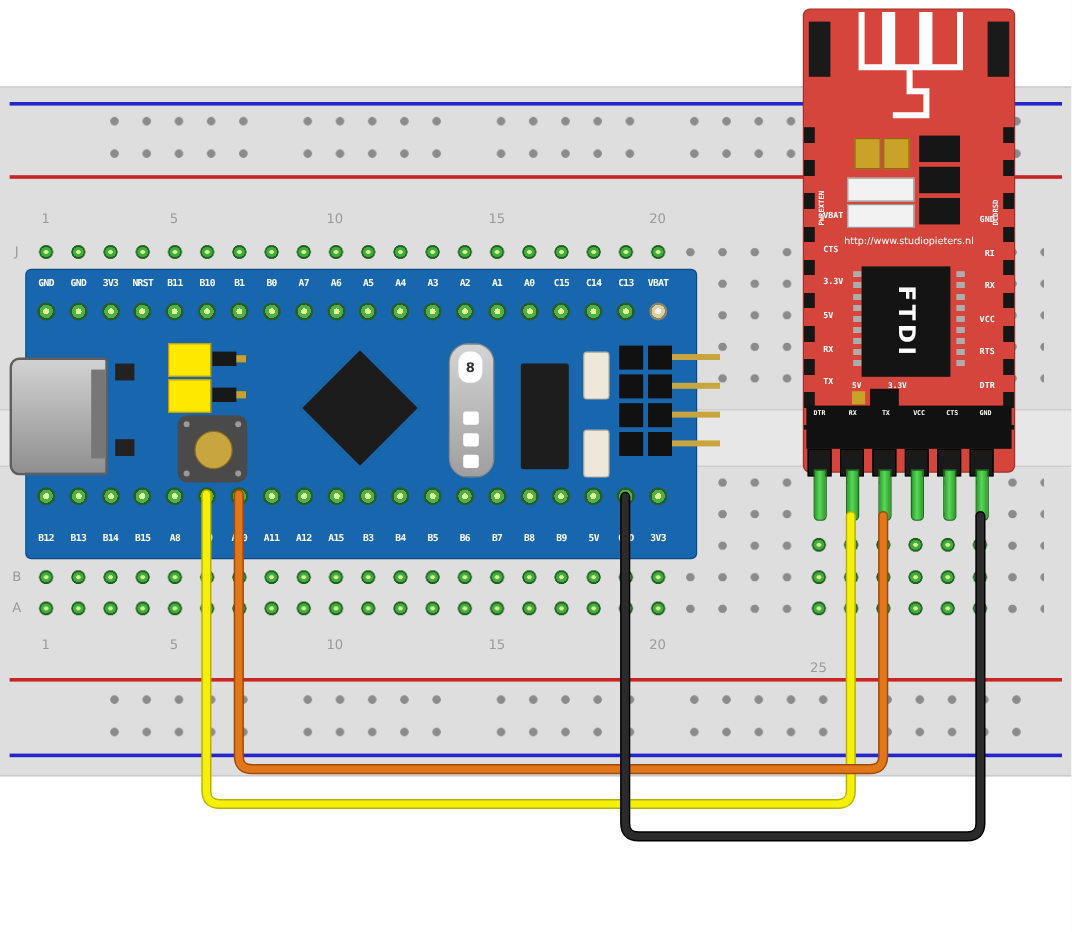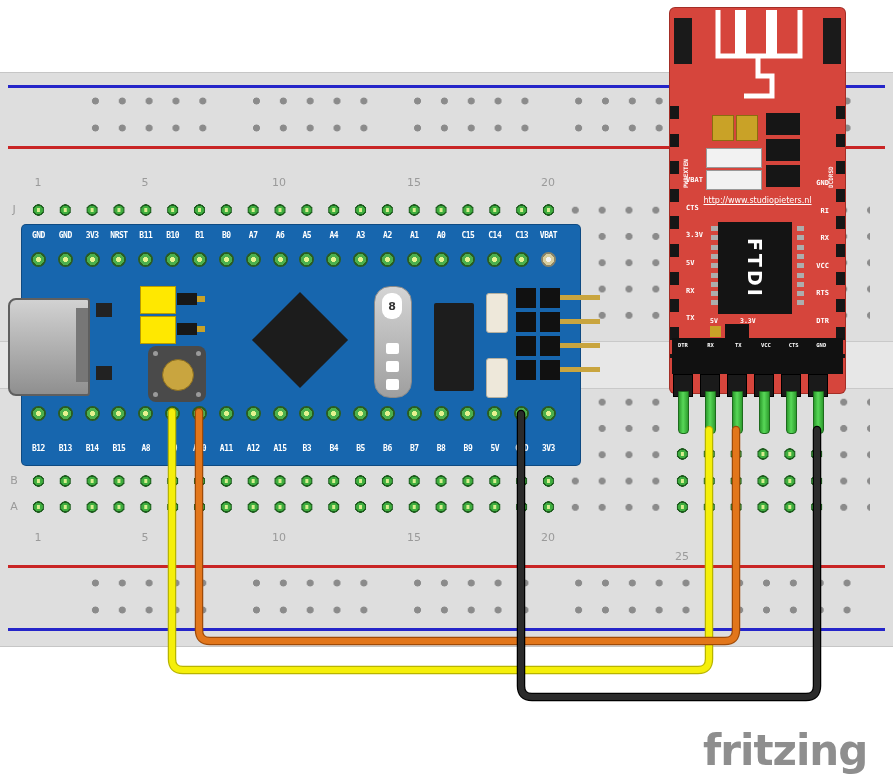--- a/index.html
+++ b/index.html
@@ -370,21 +370,21 @@
       </div>
 
     <div class="abs" style="left:42px;top:107px;width:20px;height:24px;background:#c9a227;border:1px solid #8a6d10;"></div>
     <div class="abs" style="left:66px;top:107px;width:20px;height:24px;background:#c9a227;border:1px solid #8a6d10;"></div>
     <div class="abs" style="left:36px;top:140px;width:54px;height:18px;background:#f2f2f2;border:1px solid #999;"></div>
     <div class="abs" style="left:36px;top:162px;width:54px;height:18px;background:#f2f2f2;border:1px solid #999;"></div>
     <div class="abs" style="left:96px;top:105px;width:34px;height:22px;background:#161616;"></div>
     <div class="abs" style="left:96px;top:131px;width:34px;height:22px;background:#161616;"></div>
     <div class="abs" style="left:96px;top:157px;width:34px;height:22px;background:#161616;"></div>
 
-    <div class="abs" style="left:8px;top:188px;width:159px;text-align:center;font:8px 'DejaVu Sans',sans-serif;color:#fff;text-decoration:underline;">http://www.studiopieters.nl</div>
+    <div class="abs" style="left:8px;top:188px;width:159px;text-align:center;font:8px 'DejaVu Sans',sans-serif;color:#fff;">http://www.studiopieters.nl</div>
 
     <div class="chip-pins" style="left:41px;top:218px;"></div>
     <div class="chip-pins" style="left:127px;top:218px;"></div>
     <div id="ftdi-chip">
       <span>FTDI</span>
     </div>
 
     <span class="jlabel" style="left:40px;top:309px;">5V</span>
     <span class="jlabel" style="left:70px;top:309px;">3.3V</span>
     <div class="abs" style="left:40px;top:318px;width:11px;height:11px;background:#c9a227;"></div>
@@ -420,14 +420,13 @@
       <path d="M172 412 L172 659 Q172 670 183 670 L698 670 Q709 670 709 659 L709 430" stroke-width="6" stroke="#f5ef0a"></path>
 
       <path d="M199 412 L199 630 Q199 641 210 641 L725 641 Q736 641 736 630 L736 430" stroke-width="8.5" stroke="#9e4a08"></path>
       <path d="M199 412 L199 630 Q199 641 210 641 L725 641 Q736 641 736 630 L736 430" stroke-width="6" stroke="#e2761b"></path>
 
       <path d="M521 414 L521 686 Q521 697 532 697 L806 697 Q817 697 817 686 L817 430" stroke-width="8.5" stroke="#000000"></path>
       <path d="M521 414 L521 686 Q521 697 532 697 L806 697 Q817 697 817 686 L817 430" stroke-width="6" stroke="#2b2b2b"></path>
     </g>
   </svg>
 
-  <div id="logo">fritzing</div>
 </div>
 
 </body></html>

